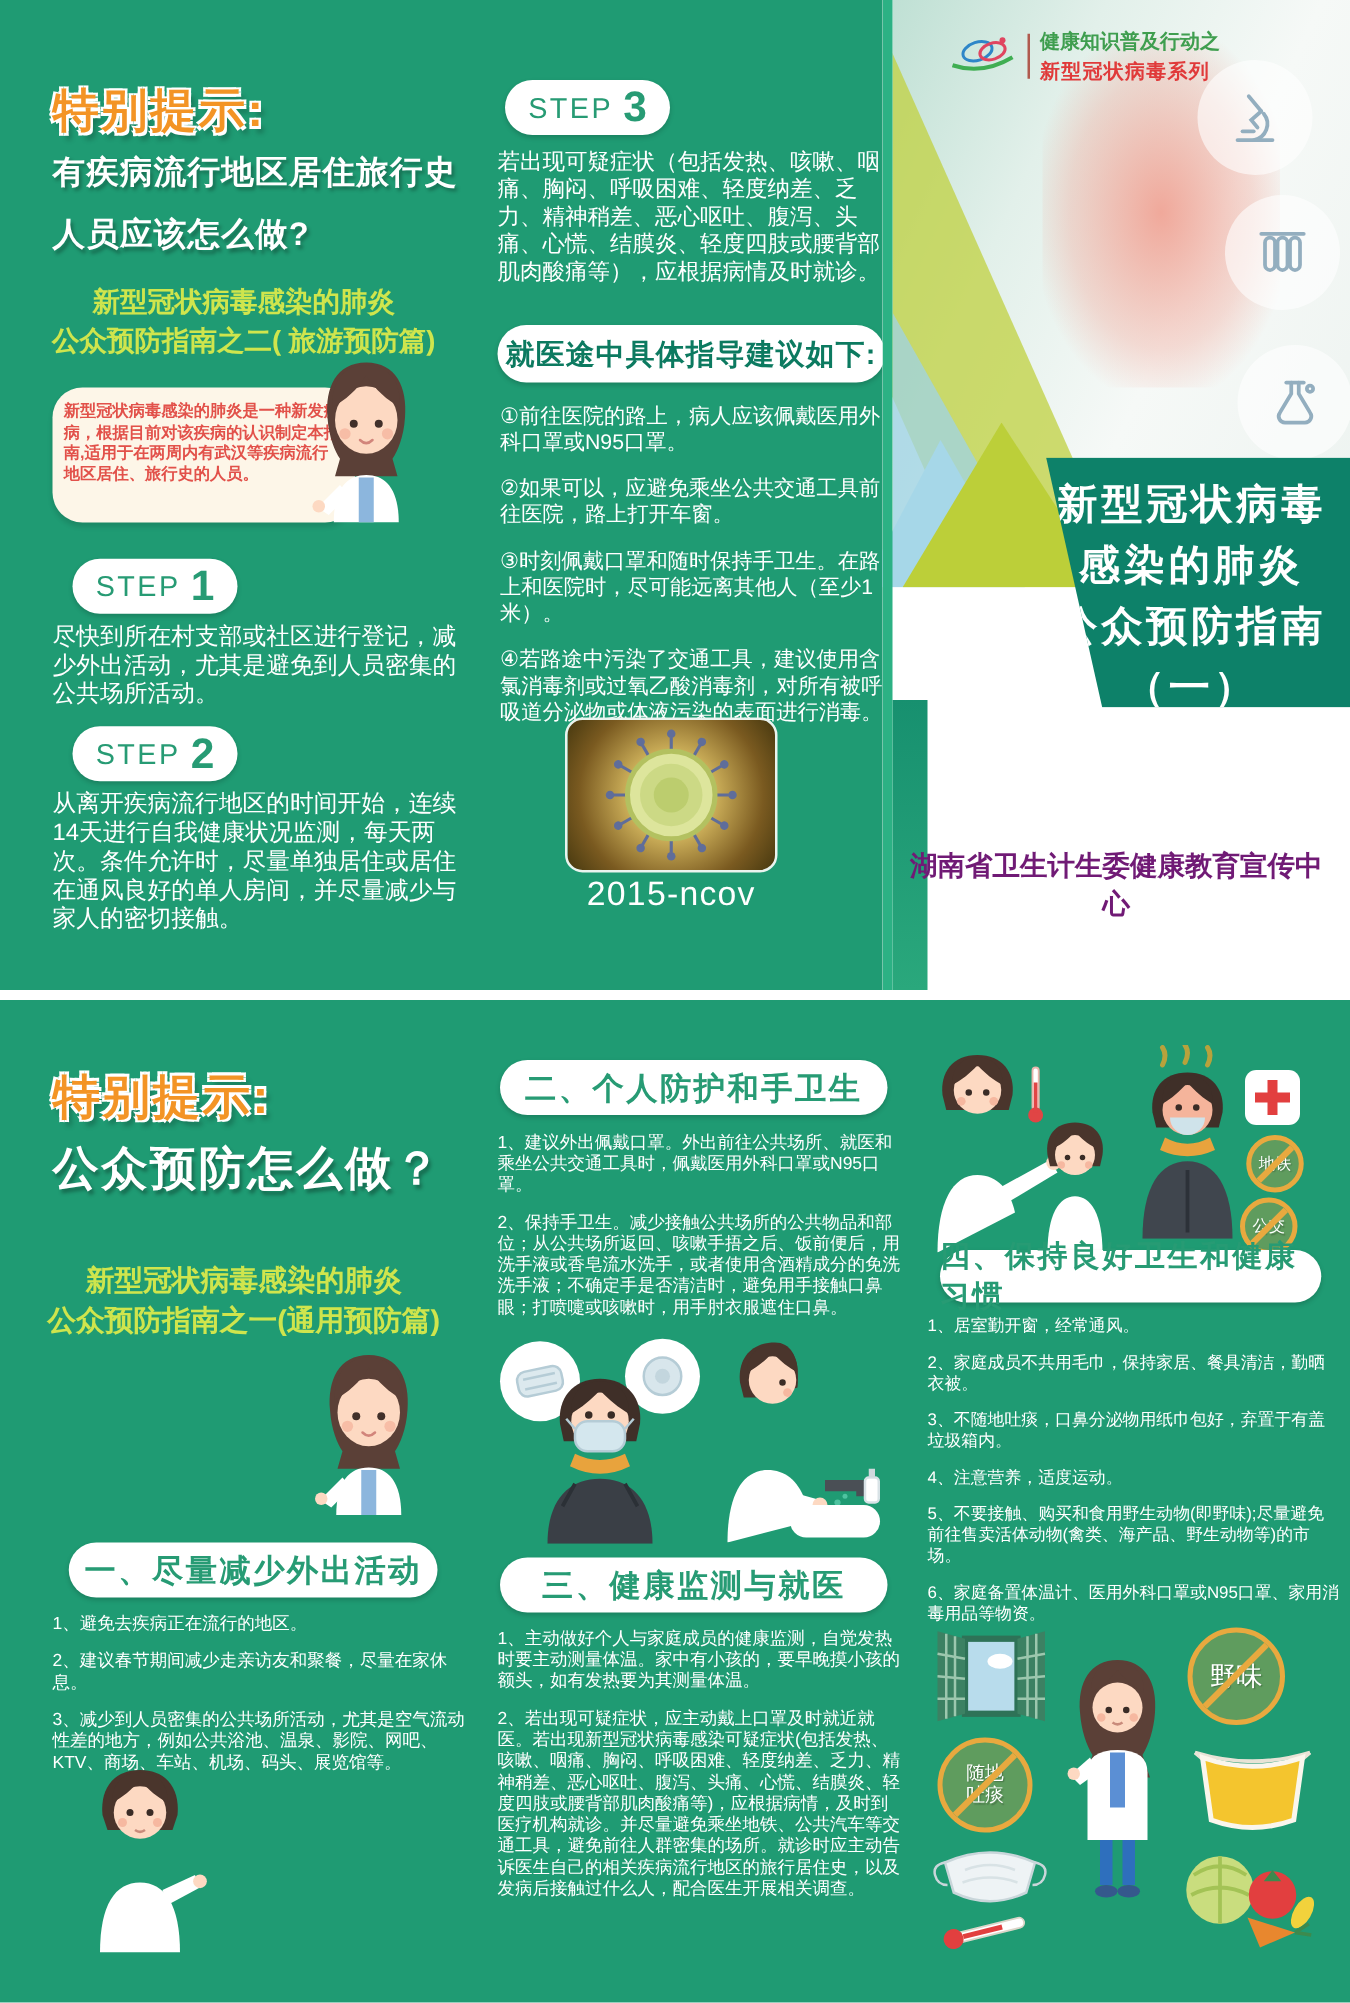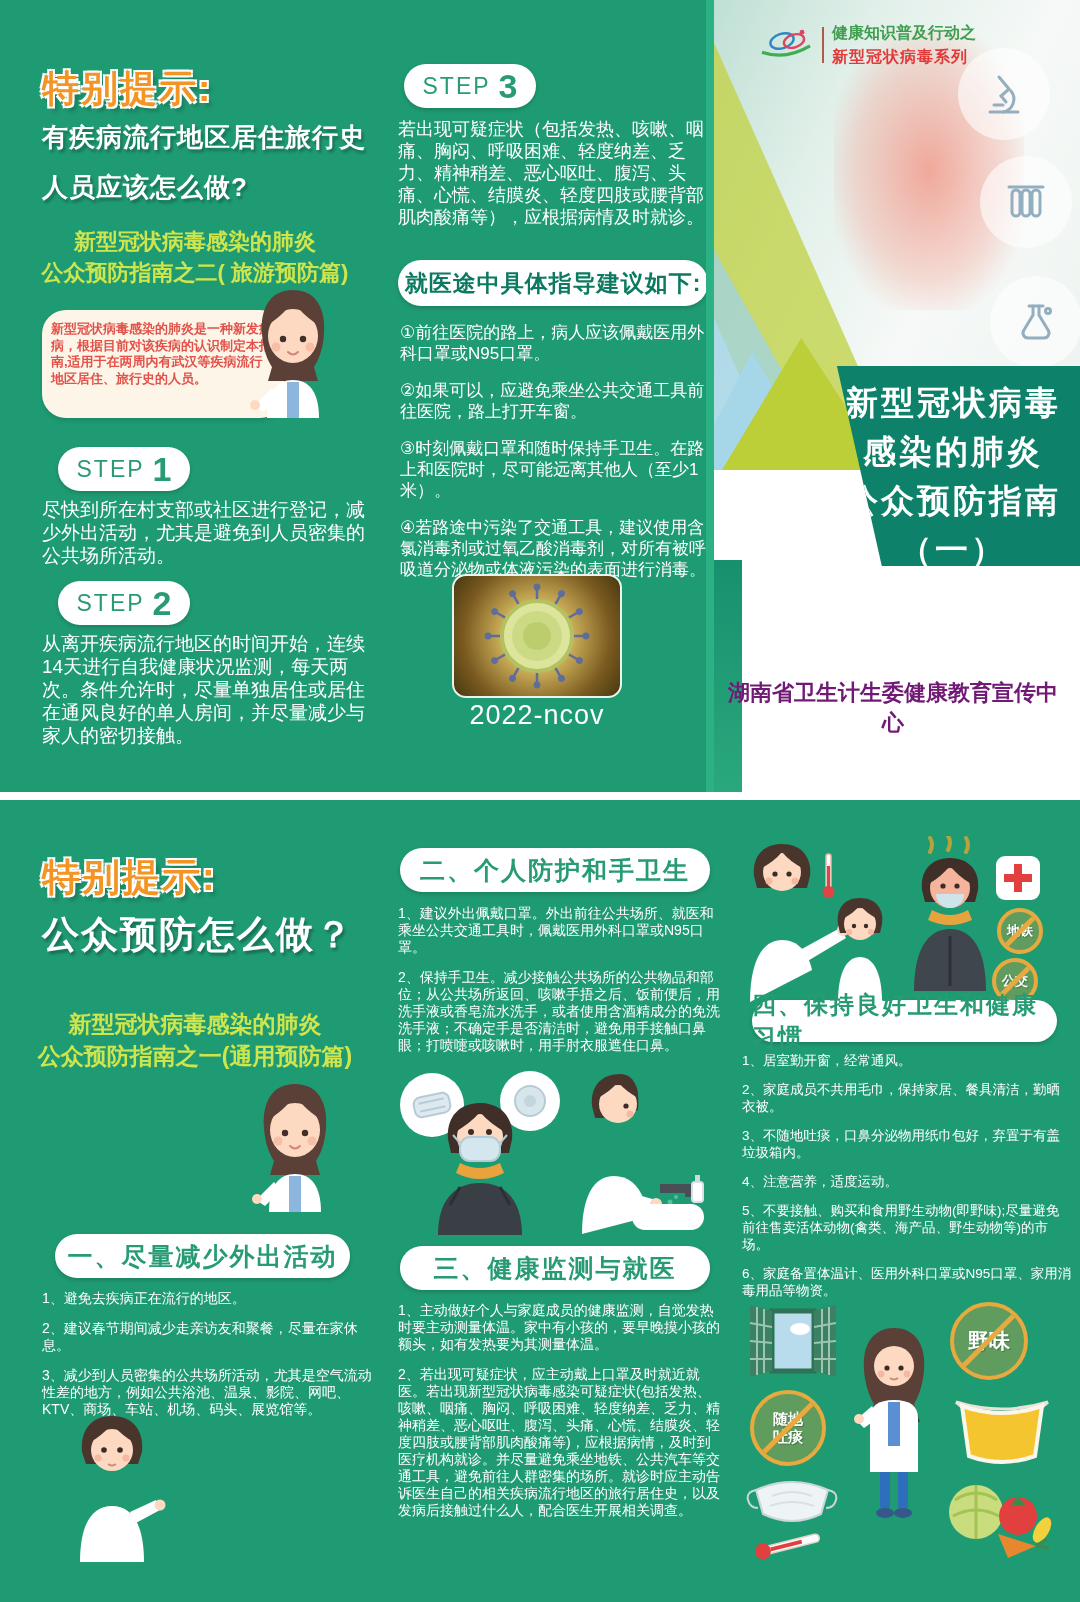--- a/index.html
+++ b/index.html
@@ -36,21 +36,21 @@
   .icon-circle{position:absolute;width:92px;height:92px;border-radius:50%;background:rgba(255,255,255,.6);
          display:flex;align-items:center;justify-content:center}
   .banner{position:absolute;left:0;top:366px;width:374px;height:200px;background:#0d8169;
          clip-path:polygon(35% 0,100% 0,100% 100%,47% 100%)}
   .banner-title{position:absolute;left:128px;top:12px;width:238px;text-align:center;color:#fff;
          font-weight:bold;font-size:33px;line-height:49px;letter-spacing:3px}
   .tri{position:absolute;clip-path:polygon(48% 0,0 100%,100% 100%)}
   .fold{position:absolute;left:8px;top:560px;width:28px;height:232px;background:linear-gradient(180deg,#17906f,#2aa87c)}
   .cover-foot{position:absolute;left:12px;width:350px;text-align:center;color:#701a75;font-weight:bold;font-size:22px}
   .ban-badge{position:absolute;border-radius:50%;background:#5f9c5e;border:4px solid #e8a93f;
-         display:flex;align-items:center;justify-content:center;color:#fff;font-weight:bold;overflow:hidden;
+         display:flex;align-items:center;justify-content:center;color:#fff;font-weight:normal;overflow:hidden;
          text-shadow:1px 1px 1px rgba(0,0,0,.25)}
   .ban-badge::after{content:'';position:absolute;left:-8%;top:46%;width:116%;height:5px;background:#e8a93f;transform:rotate(-45deg)}
   .virus-box{position:absolute;left:452px;top:574px;width:170px;height:124px;border-radius:14px;overflow:hidden;
          background:radial-gradient(circle at 50% 50%,#efe8cd 0%,#cdb05a 34%,#7a5a20 72%,#46380f 100%);
          border:2px solid #eaf4ef}
 </style>
 </head>
 <body>
 
 <div class="page">
@@ -129,21 +129,21 @@
           <use href="#spike" transform="rotate(270)"></use>
             <use href="#spike" transform="rotate(300)"></use>
             <use href="#spike" transform="rotate(330)"></use>
           <circle r="35" fill="#dde59c"></circle>
             <circle r="35" fill="none" stroke="#b3c160" stroke-width="4"></circle>
           <circle r="25" fill="#ccd985"></circle>
             <circle r="14" fill="#bccd6e"></circle>
         </g>
       </svg>
     </div>
-    <div class="abs caption" style="left:432px;top:700px;width:210px">2022-ncov</div>
+    <div class="abs caption" style="left:432px;top:700px;width:210px">2015-ncov</div>
 
     <div class="cover">
       <div class="photo">
         <div class="band"></div>
         <div class="lungs"></div>
         <div class="blue-corner"></div>
         <div class="icon-circle" style="left:244px;top:48px">
           <svg width="48" height="48" viewBox="0 0 48 48" stroke="#93aebf" stroke-width="3" fill="none" stroke-linecap="round">
             <line x1="19" y1="7" x2="29" y2="19"></line>
               <path d="M29 19l-8 7 5 6"></path>

